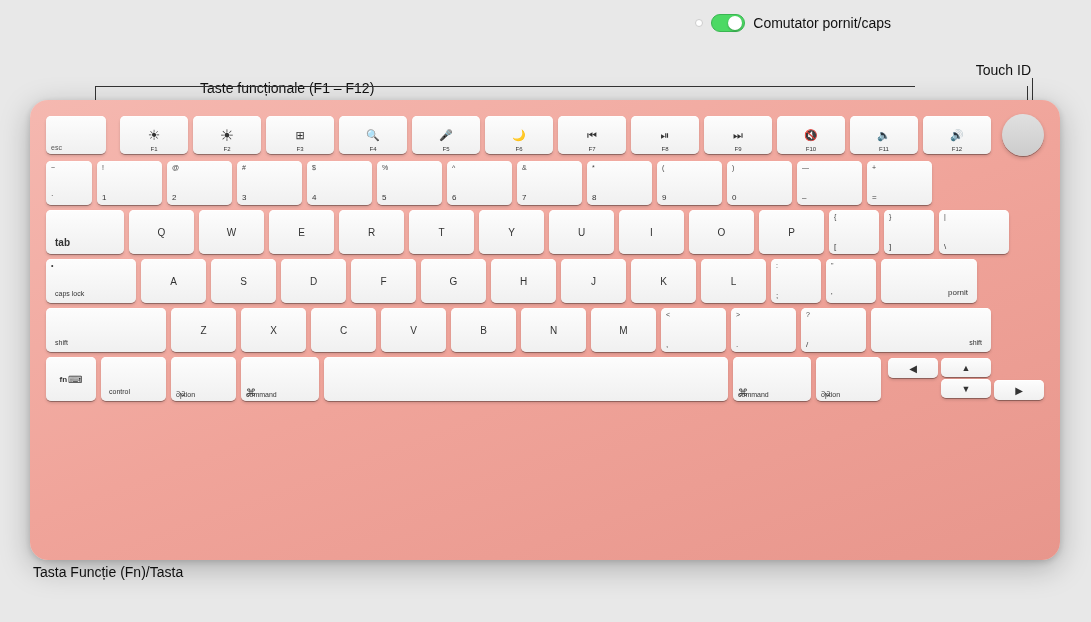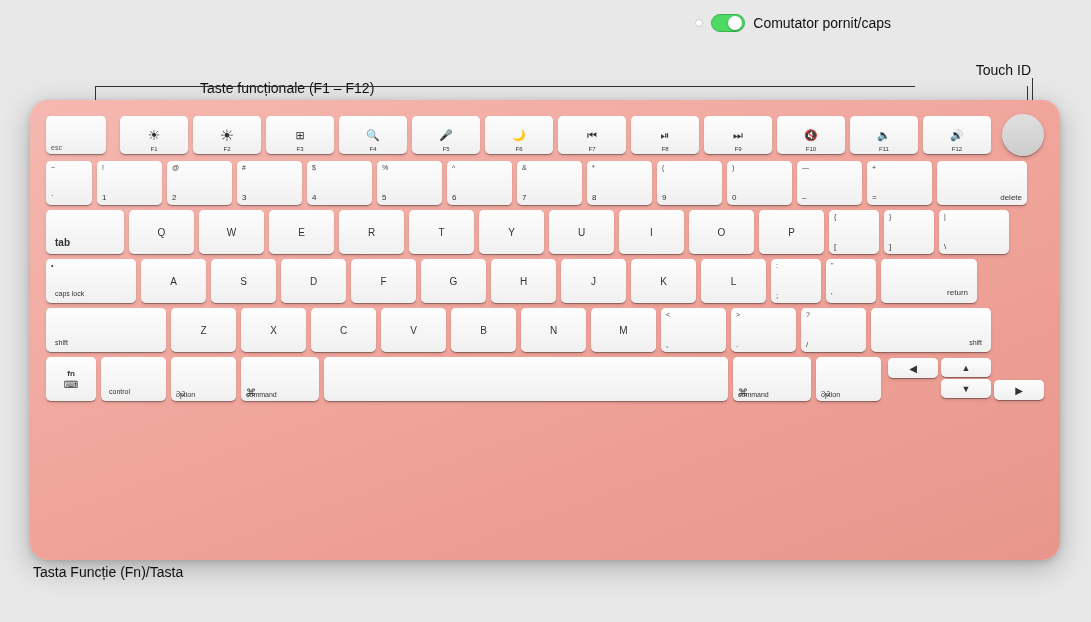--- a/index.html
+++ b/index.html
@@ -318,23 +318,20 @@
         <span class="bottom-char">0</span>
       </div>
       <div class="key key-num">
         <span class="top-char">—</span>
         <span class="bottom-char">–</span>
       </div>
       <div class="key key-num">
         <span class="top-char">+</span>
         <span class="bottom-char">=</span>
       </div>
-      <div class="key key-delete" style="align-items:flex-end;">
-        <span class="bottom-char" style="font-size:8px;">delete</span>
-      </div>
     </div>
 
     <div class="key-row">
       <div class="key key-tab" style="align-items:flex-start; justify-content:flex-end;">
         <span style="font-size:10px; padding-bottom:3px; padding-left:4px;font-weight:bold;">tab</span>
       </div>
       <div class="key key-letter" style="align-items:center; justify-content:center;">
           <span class="center-char">Q</span>
         </div>
       <div class="key key-letter" style="align-items:center; justify-content:center;">
@@ -412,21 +409,21 @@
         </div>
       <div class="key key-bracket">
         <span class="top-char">:</span>
         <span class="bottom-char">;</span>
       </div>
       <div class="key key-bracket">
         <span class="top-char">"</span>
         <span class="bottom-char">'</span>
       </div>
       <div class="key key-return" style="align-items:flex-end; justify-content:flex-end;">
-        <span style="font-size:8px; padding-bottom:3px; padding-right:4px;">return</span>
+        <span style="font-size:8px; padding-bottom:3px; padding-right:4px;">pornit</span>
       </div>
     </div>
 
     <div class="key-row">
       <div class="key key-shift-l" style="align-items:flex-start; justify-content:flex-end; padding-bottom:3px;">
         <span style="font-size:7px; padding-bottom:3px; padding-left:4px;">shift</span>
       </div>
       <div class="key key-letter" style="align-items:center; justify-content:center;">
           <span class="center-char">Z</span>
         </div>
@@ -459,21 +456,21 @@
       <div class="key key-letter">
         <span class="top-char">?</span>
         <span class="bottom-char">/</span>
       </div>
       <div class="key key-shift-r" style="align-items:flex-end; justify-content:flex-end;">
         <span style="font-size:7px; padding-bottom:3px; padding-right:4px;">shift</span>
       </div>
     </div>
 
     <div class="key-row">
-      <div class="key key-fn" style="align-items:center; justify-content:center; flex-direction:column; gap:1px;">
+      <div class="key key-fn" style="align-items:center; justify-content:center; flex-direction:row; gap:1px;">
         <span style="font-size:8px; font-weight:bold;">fn</span>
         <span style="font-size:10px;">⌨</span>
       </div>
       <div class="key key-control" style="align-items:flex-start; justify-content:flex-end; padding-bottom:3px;">
         <span style="font-size:7px; padding-left:3px; padding-bottom:3px;">control</span>
       </div>
       <div class="key key-option" style="align-items:flex-start; padding-top:3px;">
         <span style="font-size:8px;">⌥</span>
         <span style="font-size:7px; position:absolute; bottom:3px; left:5px;">option</span>
       </div>

